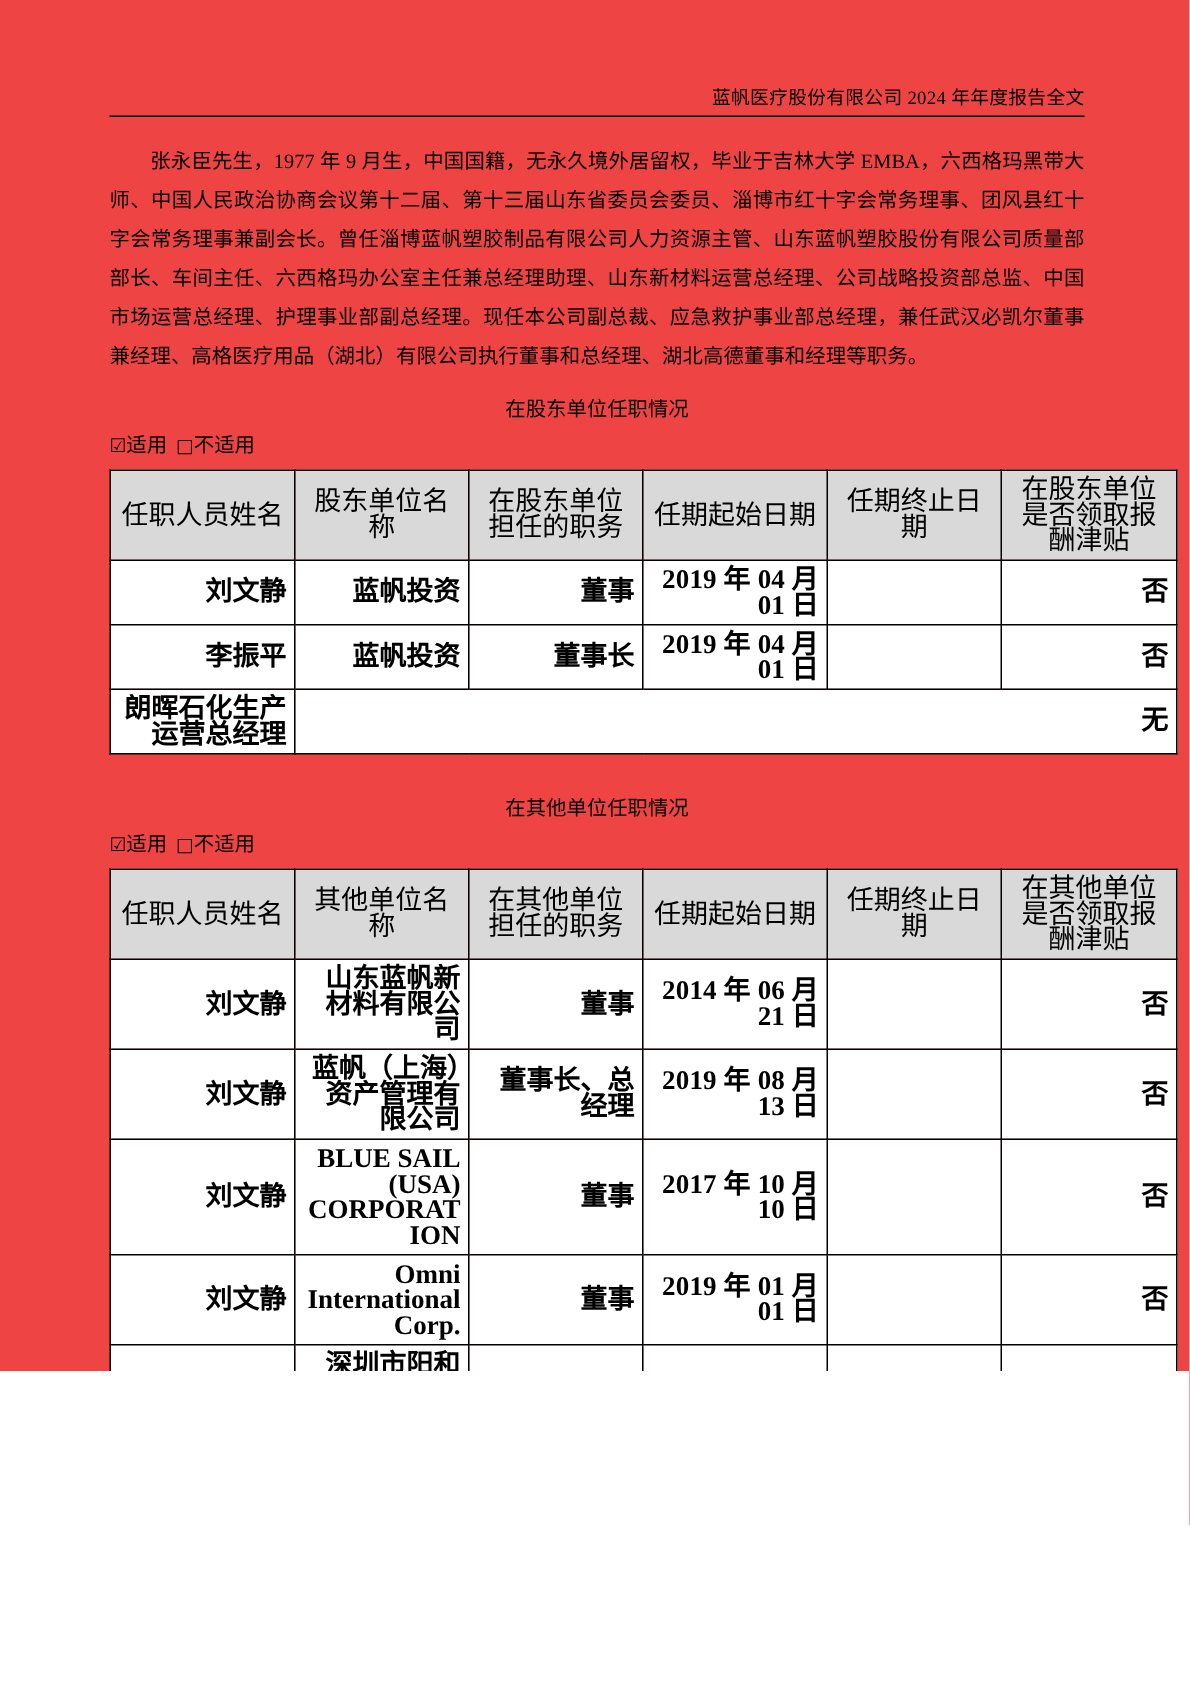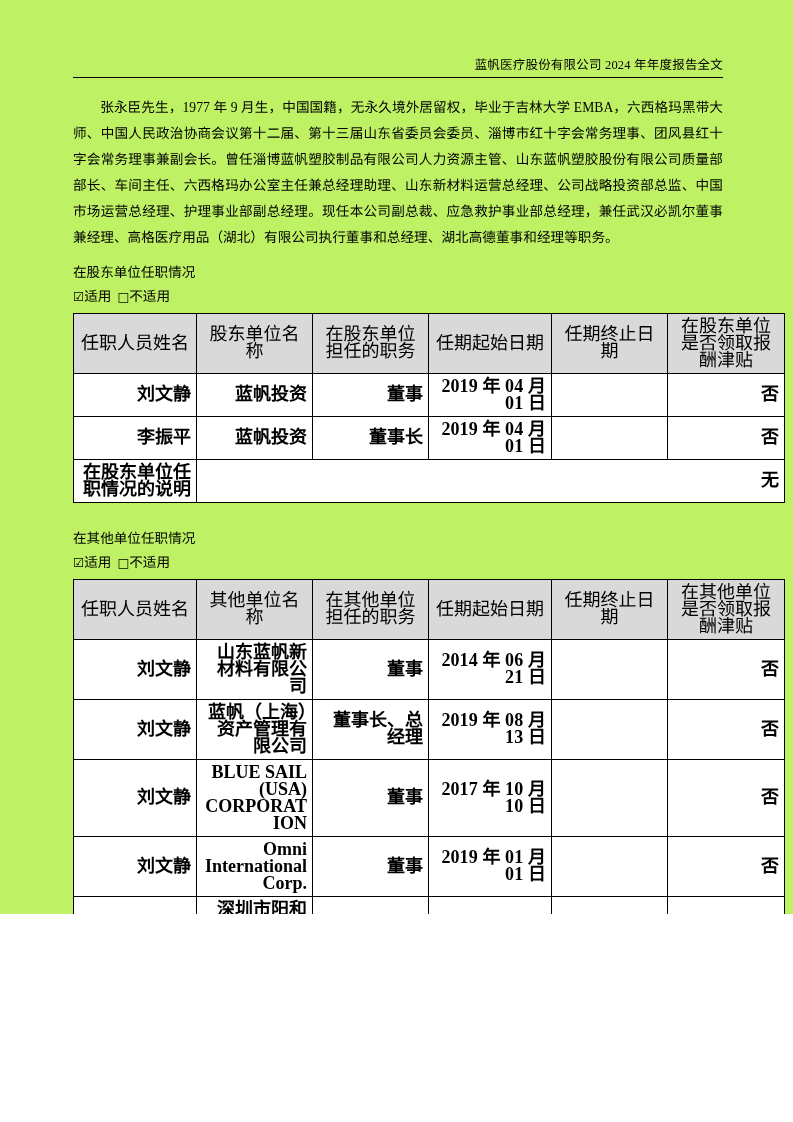--- a/index.html
+++ b/index.html
@@ -10,21 +10,21 @@
   }
   body {
     font-family: "Liberation Serif", "DejaVu Serif", serif;
     color: #000000;
   }
   .page {
     position: relative;
     width: 793px;
     height: 914px;
     margin: 0 auto;
-    background: #bef264;
+    background: #ef4444;
     overflow: hidden;
     box-sizing: border-box;
   }
   .content {
     position: absolute;
     left: 73px;
     top: 0;
     width: 650px;
   }
 
@@ -59,20 +59,21 @@
   }
   p.para + p.para {
     margin-top: 9px;
   }
 
   
   .section-title {
     font-size: 13.6px;
     line-height: 24px;
     margin: 10px 0 0 0;
+    text-align: center;
   }
   .applicability {
     font-size: 13.6px;
     line-height: 24px;
     margin: 0 0 4px 0;
   }
   .applicability .cb {
     font-family: "DejaVu Sans", sans-serif;
     font-size: 12.5px;
   }
@@ -182,21 +183,21 @@
         </tr>
         <tr>
           <td class="c-name">李振平</td>
           <td class="c-org">蓝帆投资</td>
           <td class="c-post">董事长</td>
           <td class="c-start date-cell">2019 年 04 月 01 日</td>
           <td class="c-end"></td>
           <td class="c-paid">否</td>
         </tr>
         <tr>
-          <td class="c-name note-label">在股东单位任职情况的说明</td>
+          <td class="c-name note-label">朗晖石化生产运营总经理</td>
           <td colspan="5">无</td>
         </tr>
       </tbody>
     </table>
 
     <div class="table-gap"></div>
 
     <div class="section-title">在其他单位任职情况</div>
     <div class="applicability">
       <span class="cb">☑</span><span>适用</span><span class="gap"></span><span class="cb">□</span><span>不适用</span>

